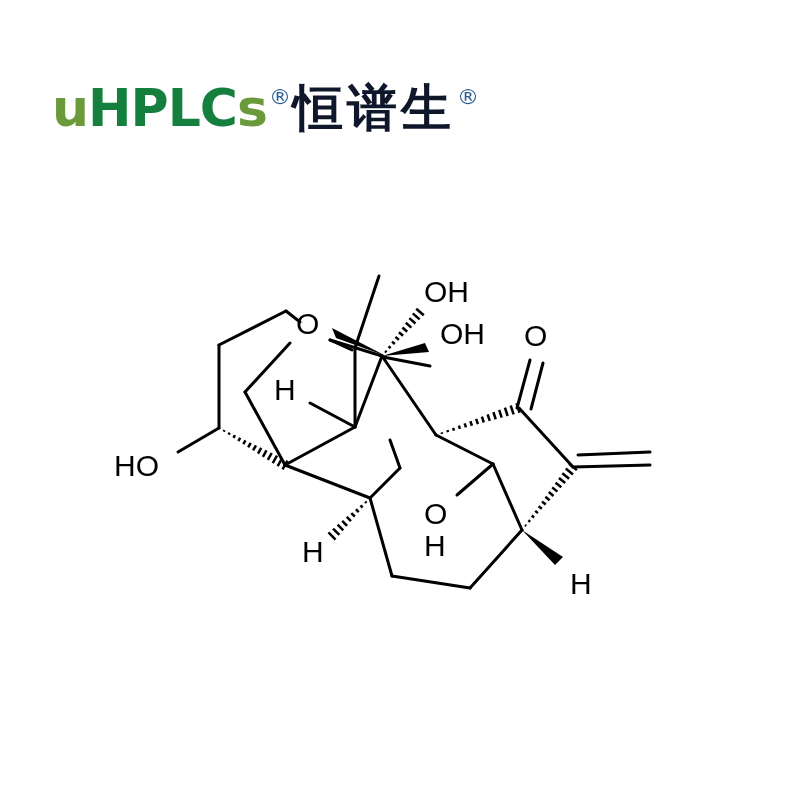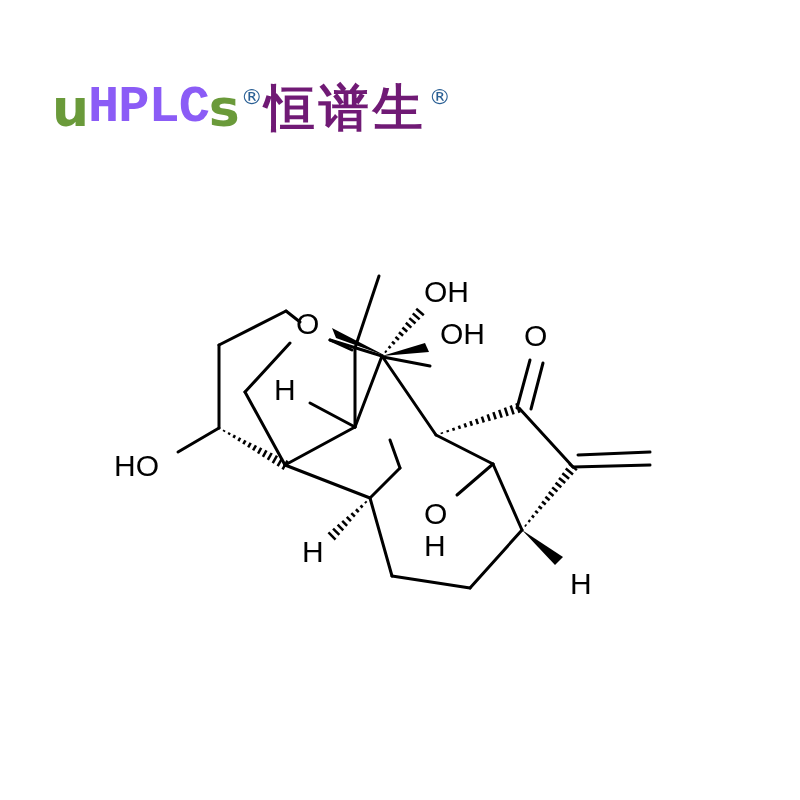--- a/index.html
+++ b/index.html
@@ -1,22 +1,22 @@
 <!DOCTYPE html>
 <html><head>
   <meta charset="utf-8">
   <style>
     html, body { margin: 0; padding: 0; background: #ffffff; }
     body { width: 800px; height: 800px; position: relative; overflow: hidden; font-family: "Liberation Sans", sans-serif; }
     .logo { position: absolute; left: 52px; top: 76px; height: 64px; display: flex; align-items: flex-start; white-space: nowrap; }
     .logo .latin { font-family: "DejaVu Sans", sans-serif; font-weight: bold; font-size: 52px; letter-spacing: -1px; line-height: 64px; }
     .logo .green { color: #6a9a3a; }
-    .logo .blue { color: #8b5cf6; font-family: Liberation Mono, monospace; }
+    .logo .blue { color: #15803d; }
     .logo .reg { font-family: "DejaVu Sans", sans-serif; color: #2a5f94; font-size: 22px; line-height: 30px; margin: 6px 2px 0 2px; }
-    .logo .cn { font-family: "DejaVu Sans", sans-serif; color: #701a75; font-size: 50px; line-height: 64px; letter-spacing: 4px; font-weight: bold; }
+    .logo .cn { font-family: "DejaVu Sans", sans-serif; color: #0f172a; font-size: 50px; line-height: 64px; letter-spacing: 4px; font-weight: bold; }
     svg.mol { position: absolute; left: 0; top: 0; }
     svg.mol text { font-family: "Liberation Sans", sans-serif; font-size: 30px; fill: #000; }
   </style>
 </head>
 <body>
 
 <div class="logo">
   <span class="latin green">u</span>
   <span class="latin blue">HPLC</span>
   <span class="latin green">s</span>

